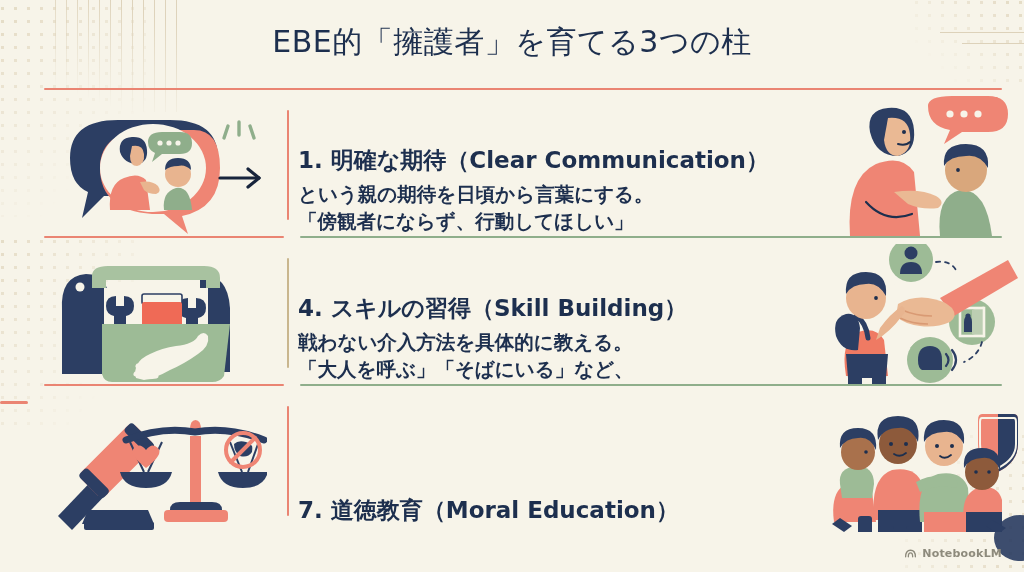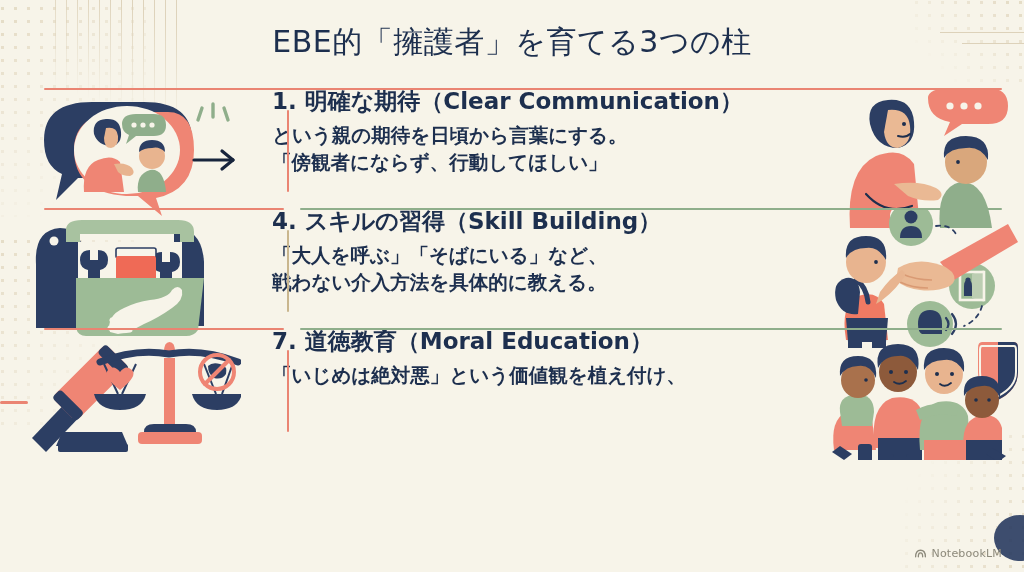--- a/index.html
+++ b/index.html
@@ -61,23 +61,24 @@
     font-size: 30px;
     font-weight: 400;
     letter-spacing: .5px;
     color: #1d2f4e;
   }
 
   
   .rows { position: absolute; left: 0; top: 88px; right: 0; }
   .row {
     position: relative;
-    height: 120px;
+    height: 148px;
     display: flex;
-    align-items: flex-start;
+    align-items: flex-end;
+    padding-left: 26px;
   }
   .divider {
     position: absolute;
     left: 44px; right: 22px; top: 0;
     height: 2px;
     display: flex;
   }
   .divider .seg-left  { width: 240px; background: #ea8472; border-radius: 2px; }
   .divider .seg-gap   { width: 16px; }
   .divider .seg-right { flex: 1; background: #8fae8b; border-radius: 2px; }
@@ -131,20 +132,21 @@
   
   .watermark {
     position: absolute;
     right: 22px; bottom: 12px;
     display: flex;
     align-items: center;
     gap: 5px;
     color: #8d8a7c;
     font-size: 11px;
     letter-spacing: .2px;
+    font-weight: bold;
   }
   .watermark svg { display: block; }
 </style>
 </head>
 <body>
 
 <div id="slide">
 
   <div class="deco dots dots-tl"></div>
   <div class="deco dots dots-bl"></div>
@@ -269,22 +271,22 @@
 
           <path d="M84 124 Q80 108 98 100 Q110 94 124 92 Q142 90 146 82 Q152 76 156 82 Q158 92 146 100 Q132 110 118 116 Q104 124 92 126 Z" fill="#f7f4e9"></path>
           <path d="M84 120 Q92 124 104 122" stroke="#f7f4e9" stroke-width="5" stroke-linecap="round" fill="none"></path>
           <path d="M86 112 Q96 117 108 114" stroke="#f7f4e9" stroke-width="5" stroke-linecap="round" fill="none"></path>
         </svg>
       </div>
 
       <div class="body">
         <div class="heading">4. スキルの習得（Skill Building）</div>
         <div class="desc">
+          <div>戦わない介入方法を具体的に教える。</div>
           <div>「大人を呼ぶ」「そばにいる」など、</div>
-          <div>戦わない介入方法を具体的に教える。</div>
         </div>
       </div>
 
       <div class="icon-right">
         <svg width="188" height="140" viewBox="0 0 188 140">
 
           <path d="M58 8 Q58 -4 78 -4 Q100 -4 100 16 Q100 36 78 36 L62 42 L66 33 Q58 28 58 8 Z" fill="#f7f4e9"></path>
           <circle cx="79" cy="16" r="22" fill="#9dbb96"></circle>
           <circle cx="79" cy="9" r="6.5" fill="#2c3e63"></circle>
           <path d="M68 30 Q68 18 79 18 Q90 18 90 30 Z" fill="#2c3e63"></path>
@@ -373,21 +375,20 @@
           <path d="M166 66 L216 66 Q212 82 191 82 Q170 82 166 66 Z" fill="#2c3e63"></path>
           <circle cx="191" cy="44" r="17" fill="none" stroke="#ef8574" stroke-width="4"></circle>
           <path d="M182 38 Q186 34 194 36 Q202 38 200 46 Q196 52 188 50 Q182 46 182 38 Z" fill="#2c3e63"></path>
           <line x1="179" y1="56" x2="203" y2="32" stroke="#ef8574" stroke-width="4" stroke-linecap="round"></line>
         </svg>
       </div>
 
       <div class="body">
         <div class="heading">7. 道徳教育（Moral Education）</div>
         <div class="desc">
-          <div>「いじめは絶対悪」という価値観を植え付け、</div>
         </div>
       </div>
 
       <div class="icon-right">
         <svg width="192" height="132" viewBox="0 0 192 132">
 
           <path d="M152 14 L184 14 Q188 14 188 20 L188 44 Q188 62 168 72 Q148 62 148 44 L148 20 Q148 14 152 14 Z" fill="#ef8574"></path>
           <path d="M168 14 L184 14 Q188 14 188 20 L188 44 Q188 62 168 72 Z" fill="#2c3e63"></path>
           <path d="M152 18 L184 18 Q186 18 186 22 L186 44 Q186 59 168 68 Q150 59 150 44 L150 22 Q150 18 152 18 Z" fill="none" stroke="#f7f4e9" stroke-width="2"></path>
 

